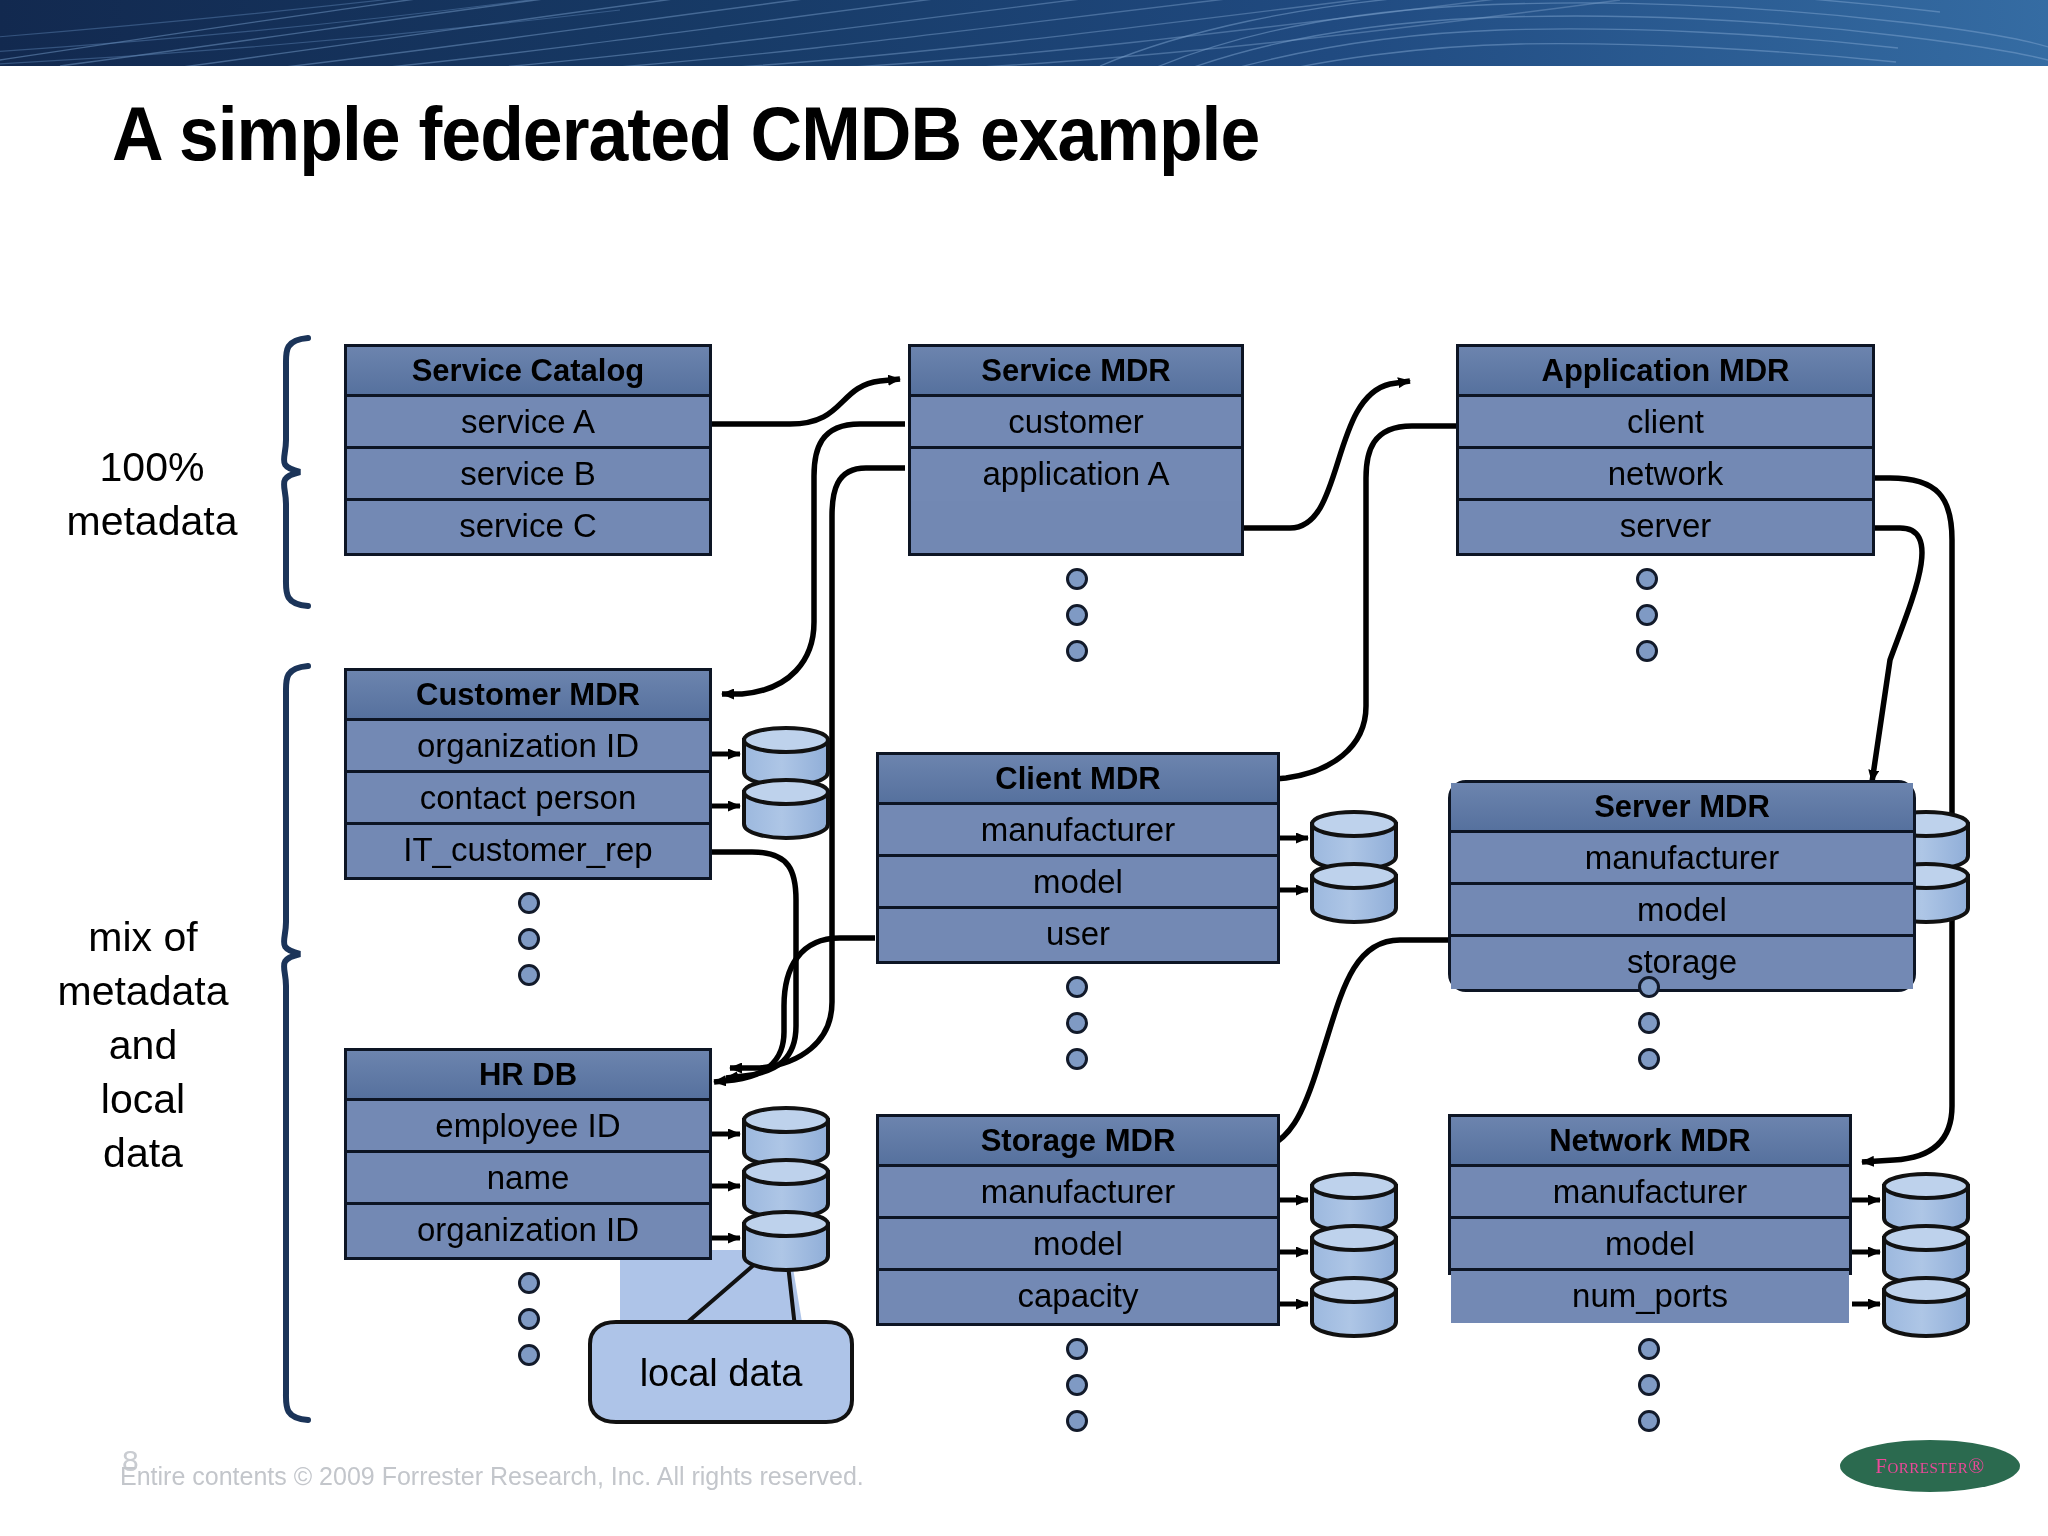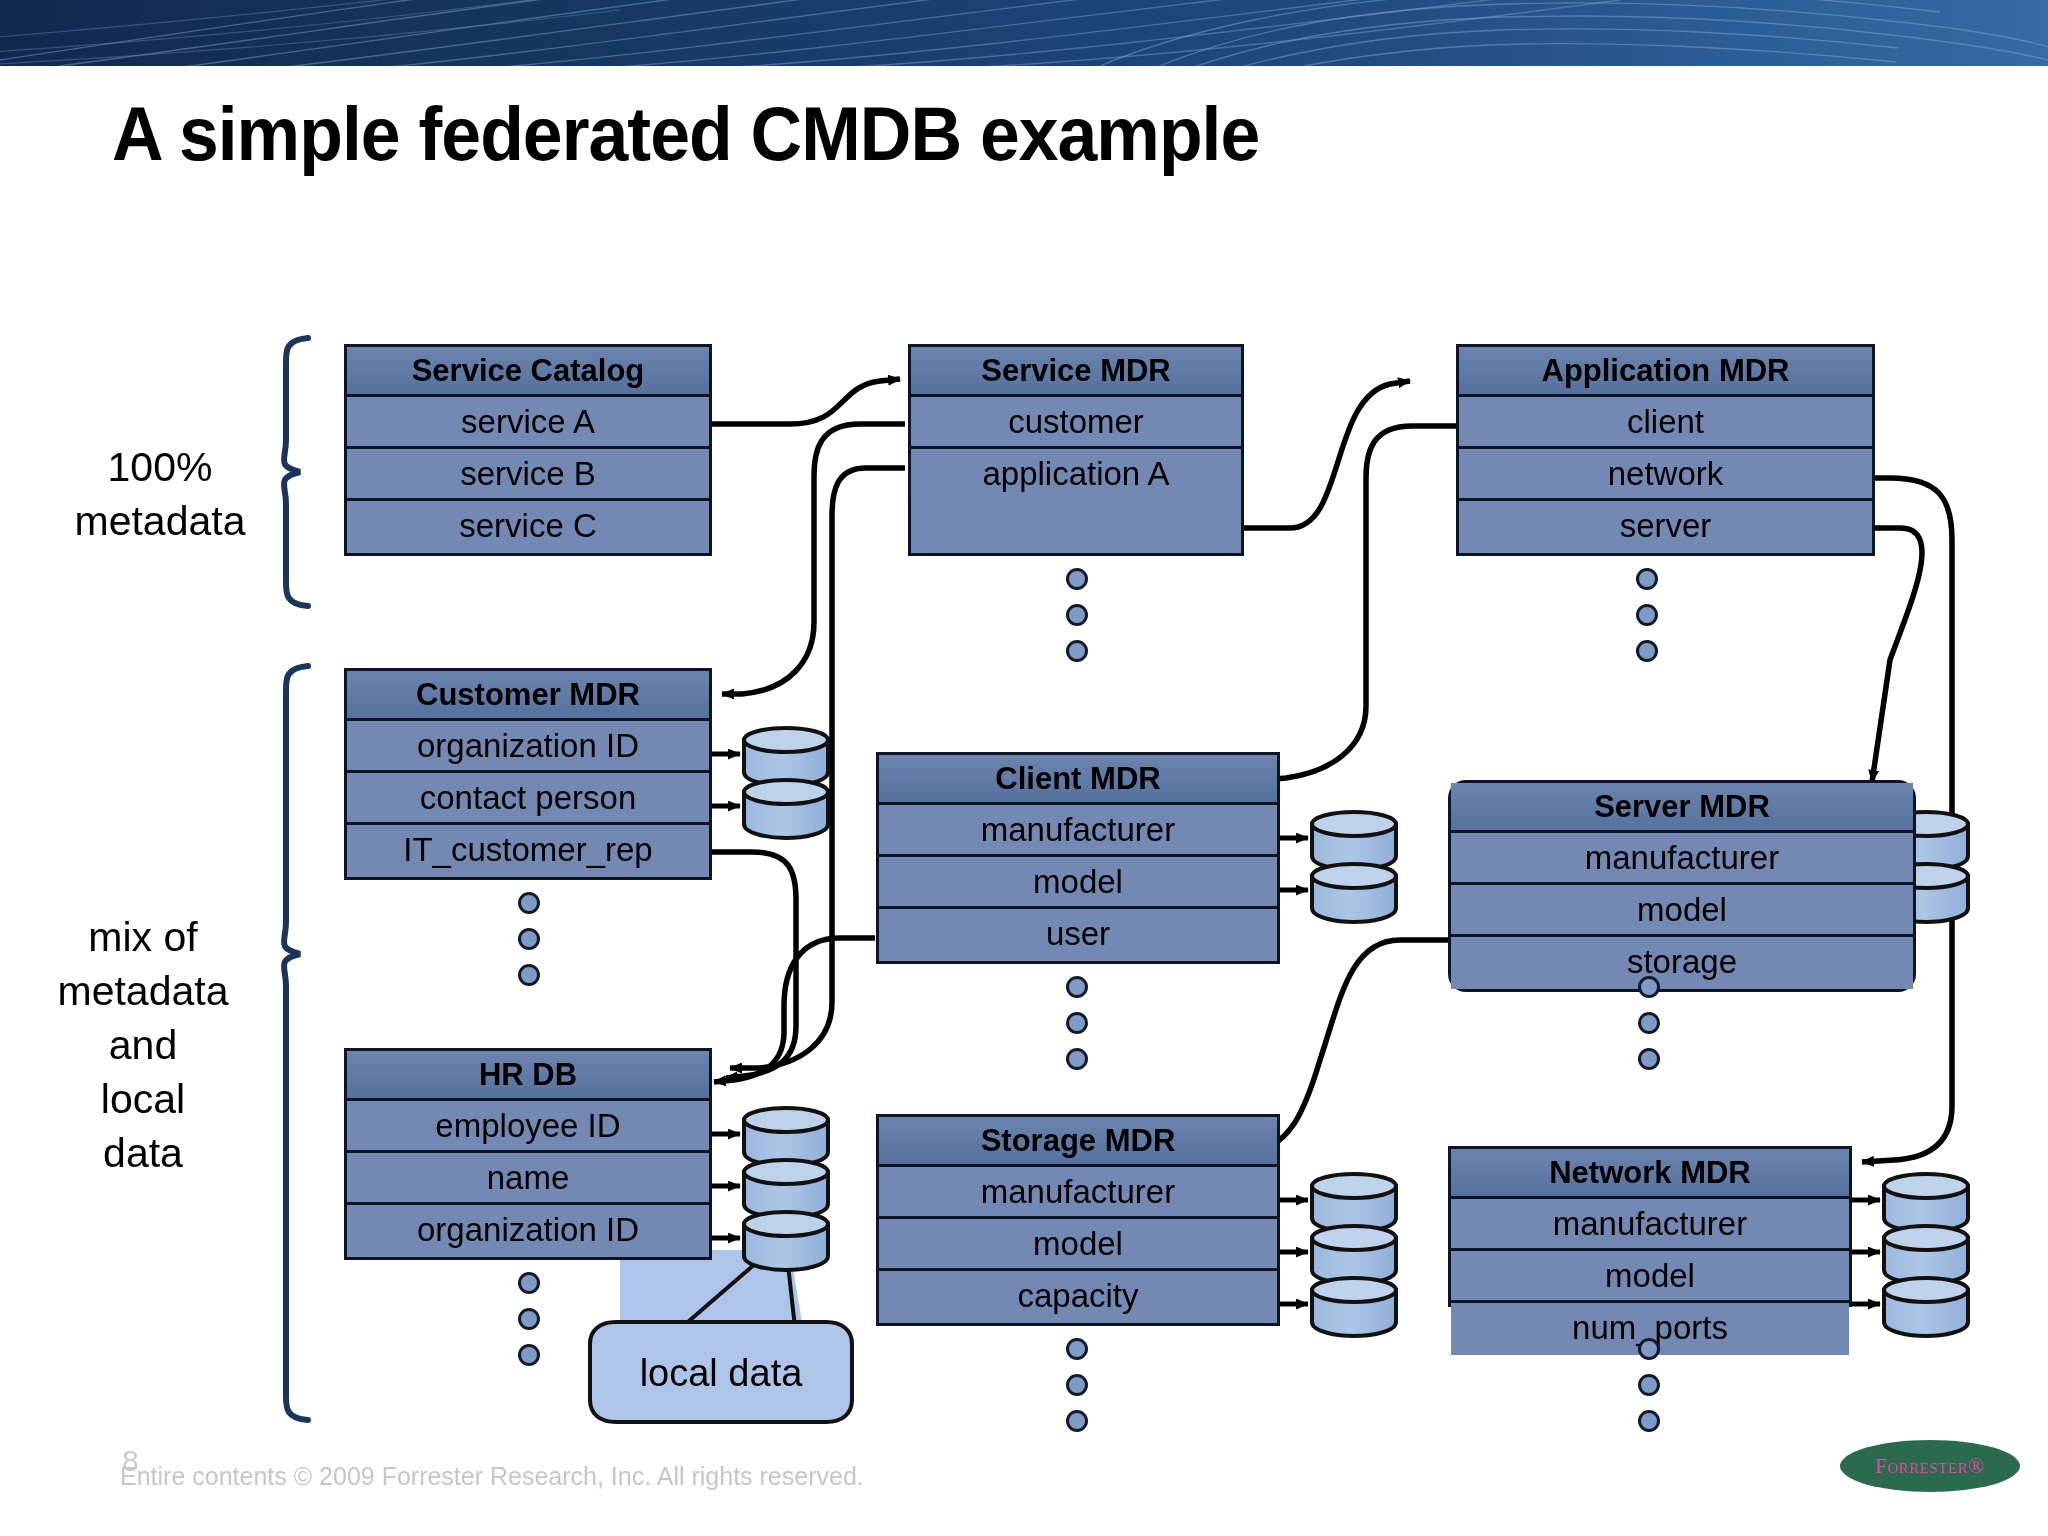--- a/index.html
+++ b/index.html
@@ -138,21 +138,21 @@
       <g fill="none" stroke="#5e85b5" stroke-width="1.2" opacity="0.45">
         <path d="M-40,40 C160,24 340,6 520,-16"></path>
         <path d="M-40,54 C180,40 380,20 560,-4"></path>
         <path d="M-40,66 C200,54 420,34 620,10"></path>
       </g>
     </svg>
   </div>
 
   <div class="slide-title">A simple federated CMDB example</div>
 
-  <div class="group-label" style="left:60px;top:440px;width:200px;text-align:center;">100%
+  <div class="group-label" style="left:52px;top:440px;width:200px;text-align:center;">100%
 metadata</div>
   <div class="group-label" style="left:38px;top:910px;width:210px;">mix of
 metadata
 and
 local
 data</div>
 
   <svg id="wires" viewBox="0 0 2048 1536">
     <defs>
       <marker id="arw" markerWidth="13" markerHeight="11" refX="12" refY="5.5" orient="auto" markerUnits="userSpaceOnUse">
@@ -346,21 +346,21 @@
     <div class="row">organization ID</div>
   </div>
 
   <div class="ent" style="left:876px;top:1114px;width:404px;height:212px;">
     <div class="hdr">Storage MDR</div>
     <div class="row">manufacturer</div>
     <div class="row">model</div>
     <div class="row">capacity</div>
   </div>
 
-  <div class="ent" style="left:1448px;top:1146px;width:404px;height:161px;">
+  <div class="ent" style="left:1448px;top:1114px;width:404px;height:161px;">
     <div class="hdr">Network MDR</div>
     <div class="row">manufacturer</div>
     <div class="row">model</div>
     <div class="row">num_ports</div>
   </div>
 
   <div class="dots" style="left:1066px;top:568px;">
       <i></i>
       <i></i>
       <i></i>

